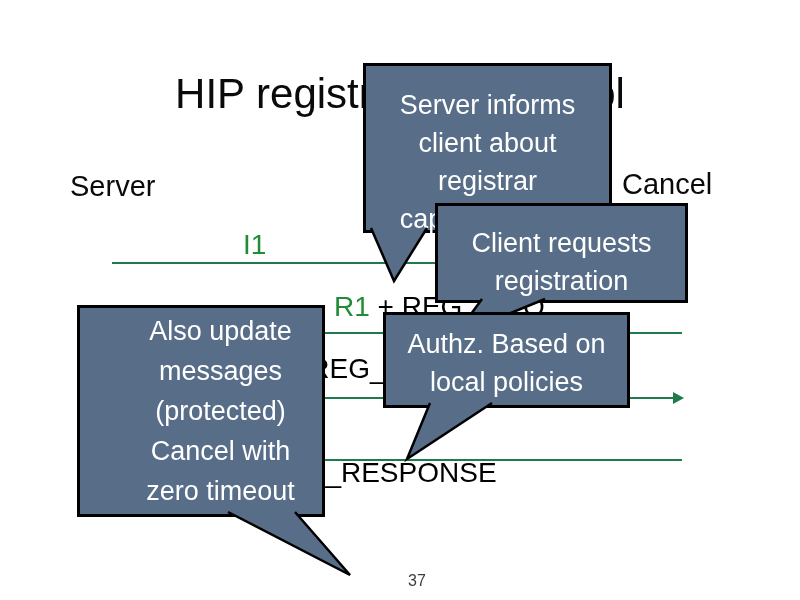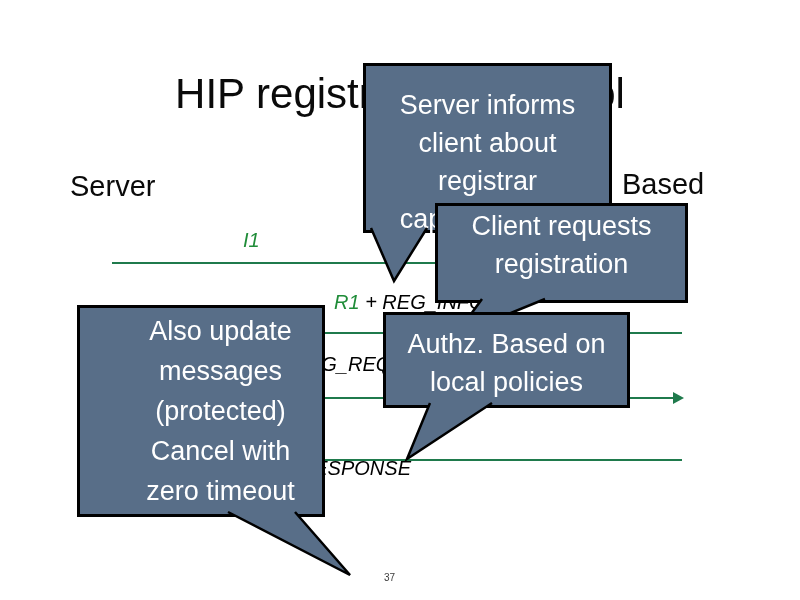--- a/index.html
+++ b/index.html
@@ -16,60 +16,60 @@
   .msg-line{position:absolute;left:112px;width:570px;height:2px;
             background:var(--line-green);z-index:2;}
   .line-i1{top:262px;}
   .line-r1{top:332px;}
   .line-i2{top:397px;}
   .line-r2{top:459px;}
   .arrow-right{position:absolute;left:673px;top:392px;width:0;height:0;
                border-top:6px solid transparent;border-bottom:6px solid transparent;
                border-left:11px solid var(--line-green);z-index:2;}
 
-  .msg-label{position:absolute;font-size:20px;white-space:nowrap;color:var(--text-black);z-index:3;font-style:italic;}
+  .msg-label{position:absolute;font-size:28px;white-space:nowrap;color:var(--text-black);z-index:3;}
   .msg-label .seq{color:var(--label-green);}
   .label-i1{left:243px;top:229px;}
   .label-r1{left:334px;top:291px;}
   .label-i2{left:254px;top:353px;}
   .label-r2{left:197px;top:457px;}
 
   
   .callout{position:absolute;left:0;top:0;width:800px;height:600px;pointer-events:none;}
   .co-server-informs{z-index:10;}
   .co-client-requests{z-index:11;}
   .co-authz{z-index:12;}
   .co-update{z-index:13;}
 
   .callout-box{position:absolute;box-sizing:border-box;
                background:var(--callout-fill);
                border:3px solid var(--callout-border);
                color:var(--callout-text);
                font-size:27px;text-align:center;white-space:pre-line;}
   .co-server-informs .callout-box{left:363px;top:63px;width:249px;height:170px;line-height:38px;padding-top:20px;}
-  .co-client-requests .callout-box{left:435px;top:203px;width:253px;height:100px;line-height:38px;padding-top:1px;}
+  .co-client-requests .callout-box{left:435px;top:203px;width:253px;height:100px;line-height:38px;padding-top:18px;}
   .co-authz .callout-box{left:383px;top:312px;width:247px;height:96px;line-height:38px;padding-top:10px;}
   .co-update .callout-box{left:77px;top:305px;width:248px;height:212px;line-height:40px;padding-top:3px;padding-left:39px;}
 
   .tail{position:absolute;left:0;top:0;}
   .tail path{fill:var(--callout-fill);stroke:var(--callout-border);
              stroke-width:2.5;stroke-linejoin:miter;}
 
-  .page-number{position:absolute;left:384px;top:572px;font-size:10px;
+  .page-number{position:absolute;left:408px;top:572px;font-size:16px;
                color:var(--page-number-color);z-index:1;}
 </style>
 </head>
 <body>
 
 <div id="slide">
 
   <div class="title">HIP registration protocol</div>
 
   <div class="actor client">Server</div>
-  <div class="actor server">Based</div>
+  <div class="actor server">Cancel</div>
 
   <div class="msg-line line-i1"></div>
   <div class="msg-line line-r1"></div>
   <div class="msg-line line-i2"></div>
   <div class="arrow-right"></div>
   <div class="msg-line line-r2"></div>
 
   <div class="msg-label label-i1"><span class="seq">I1</span><span></span></div>
   <div class="msg-label label-r1"><span class="seq">R1</span><span> + REG_INFO</span></div>
   <div class="msg-label label-i2"><span class="seq">I2</span><span> + REG_REQUEST</span></div>

